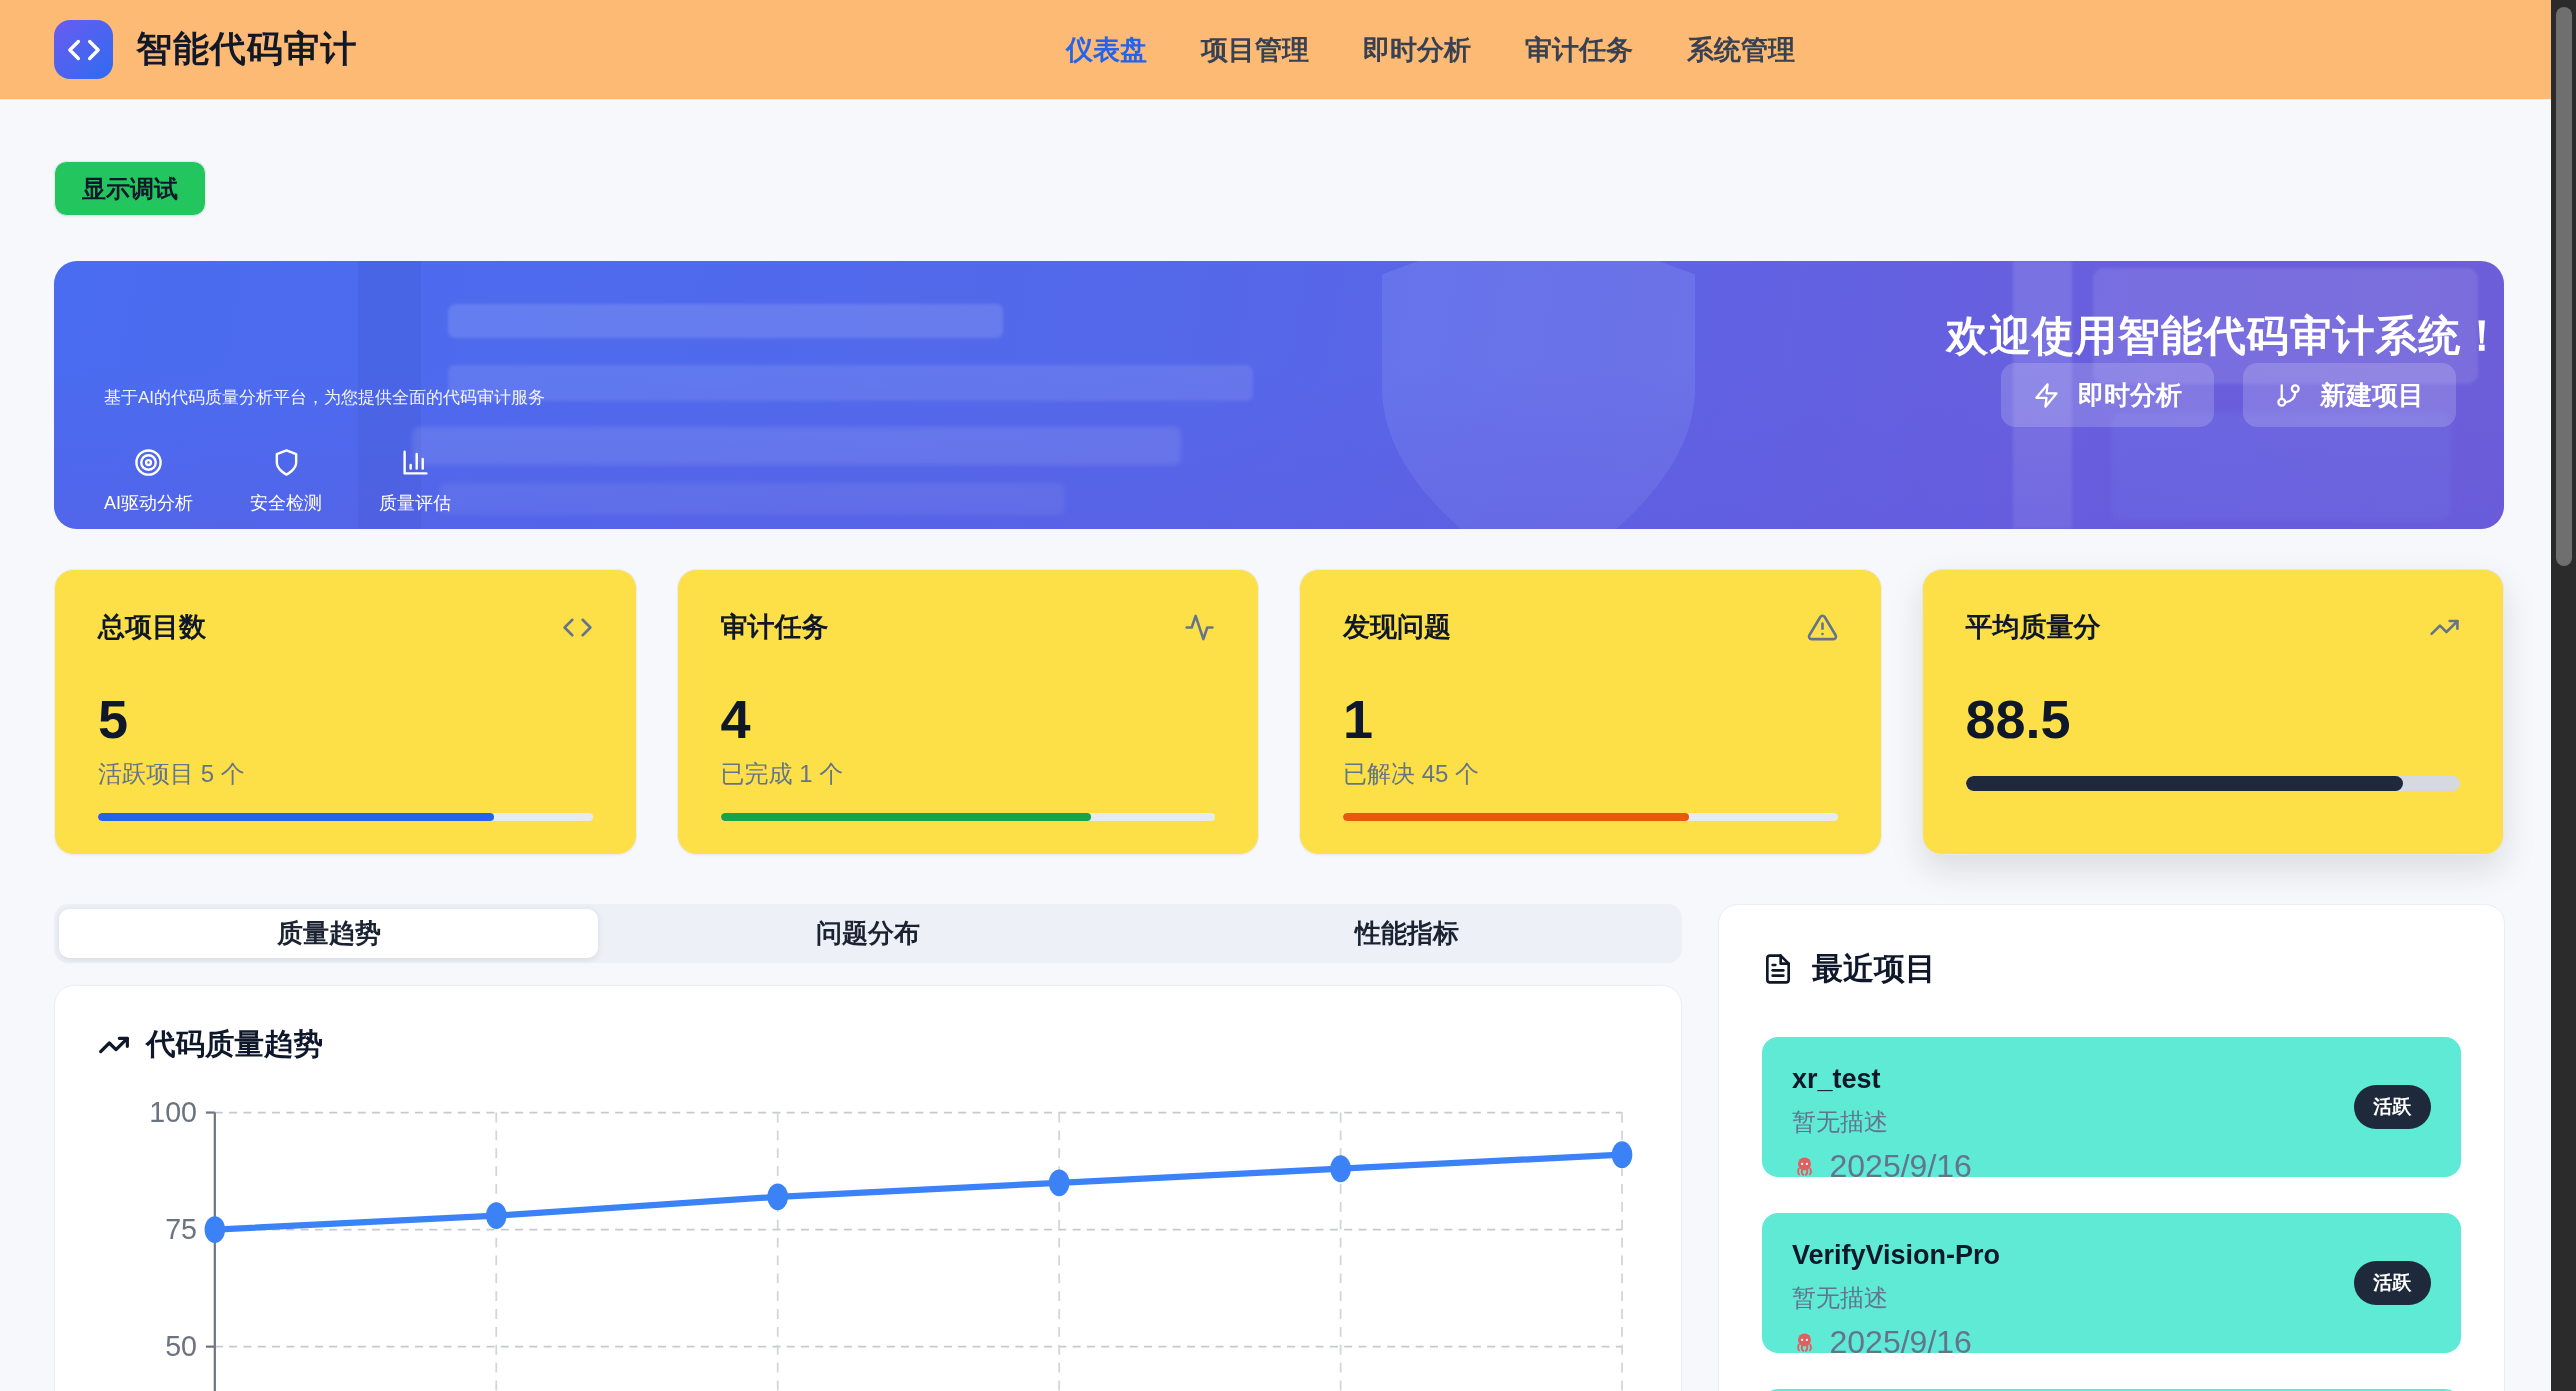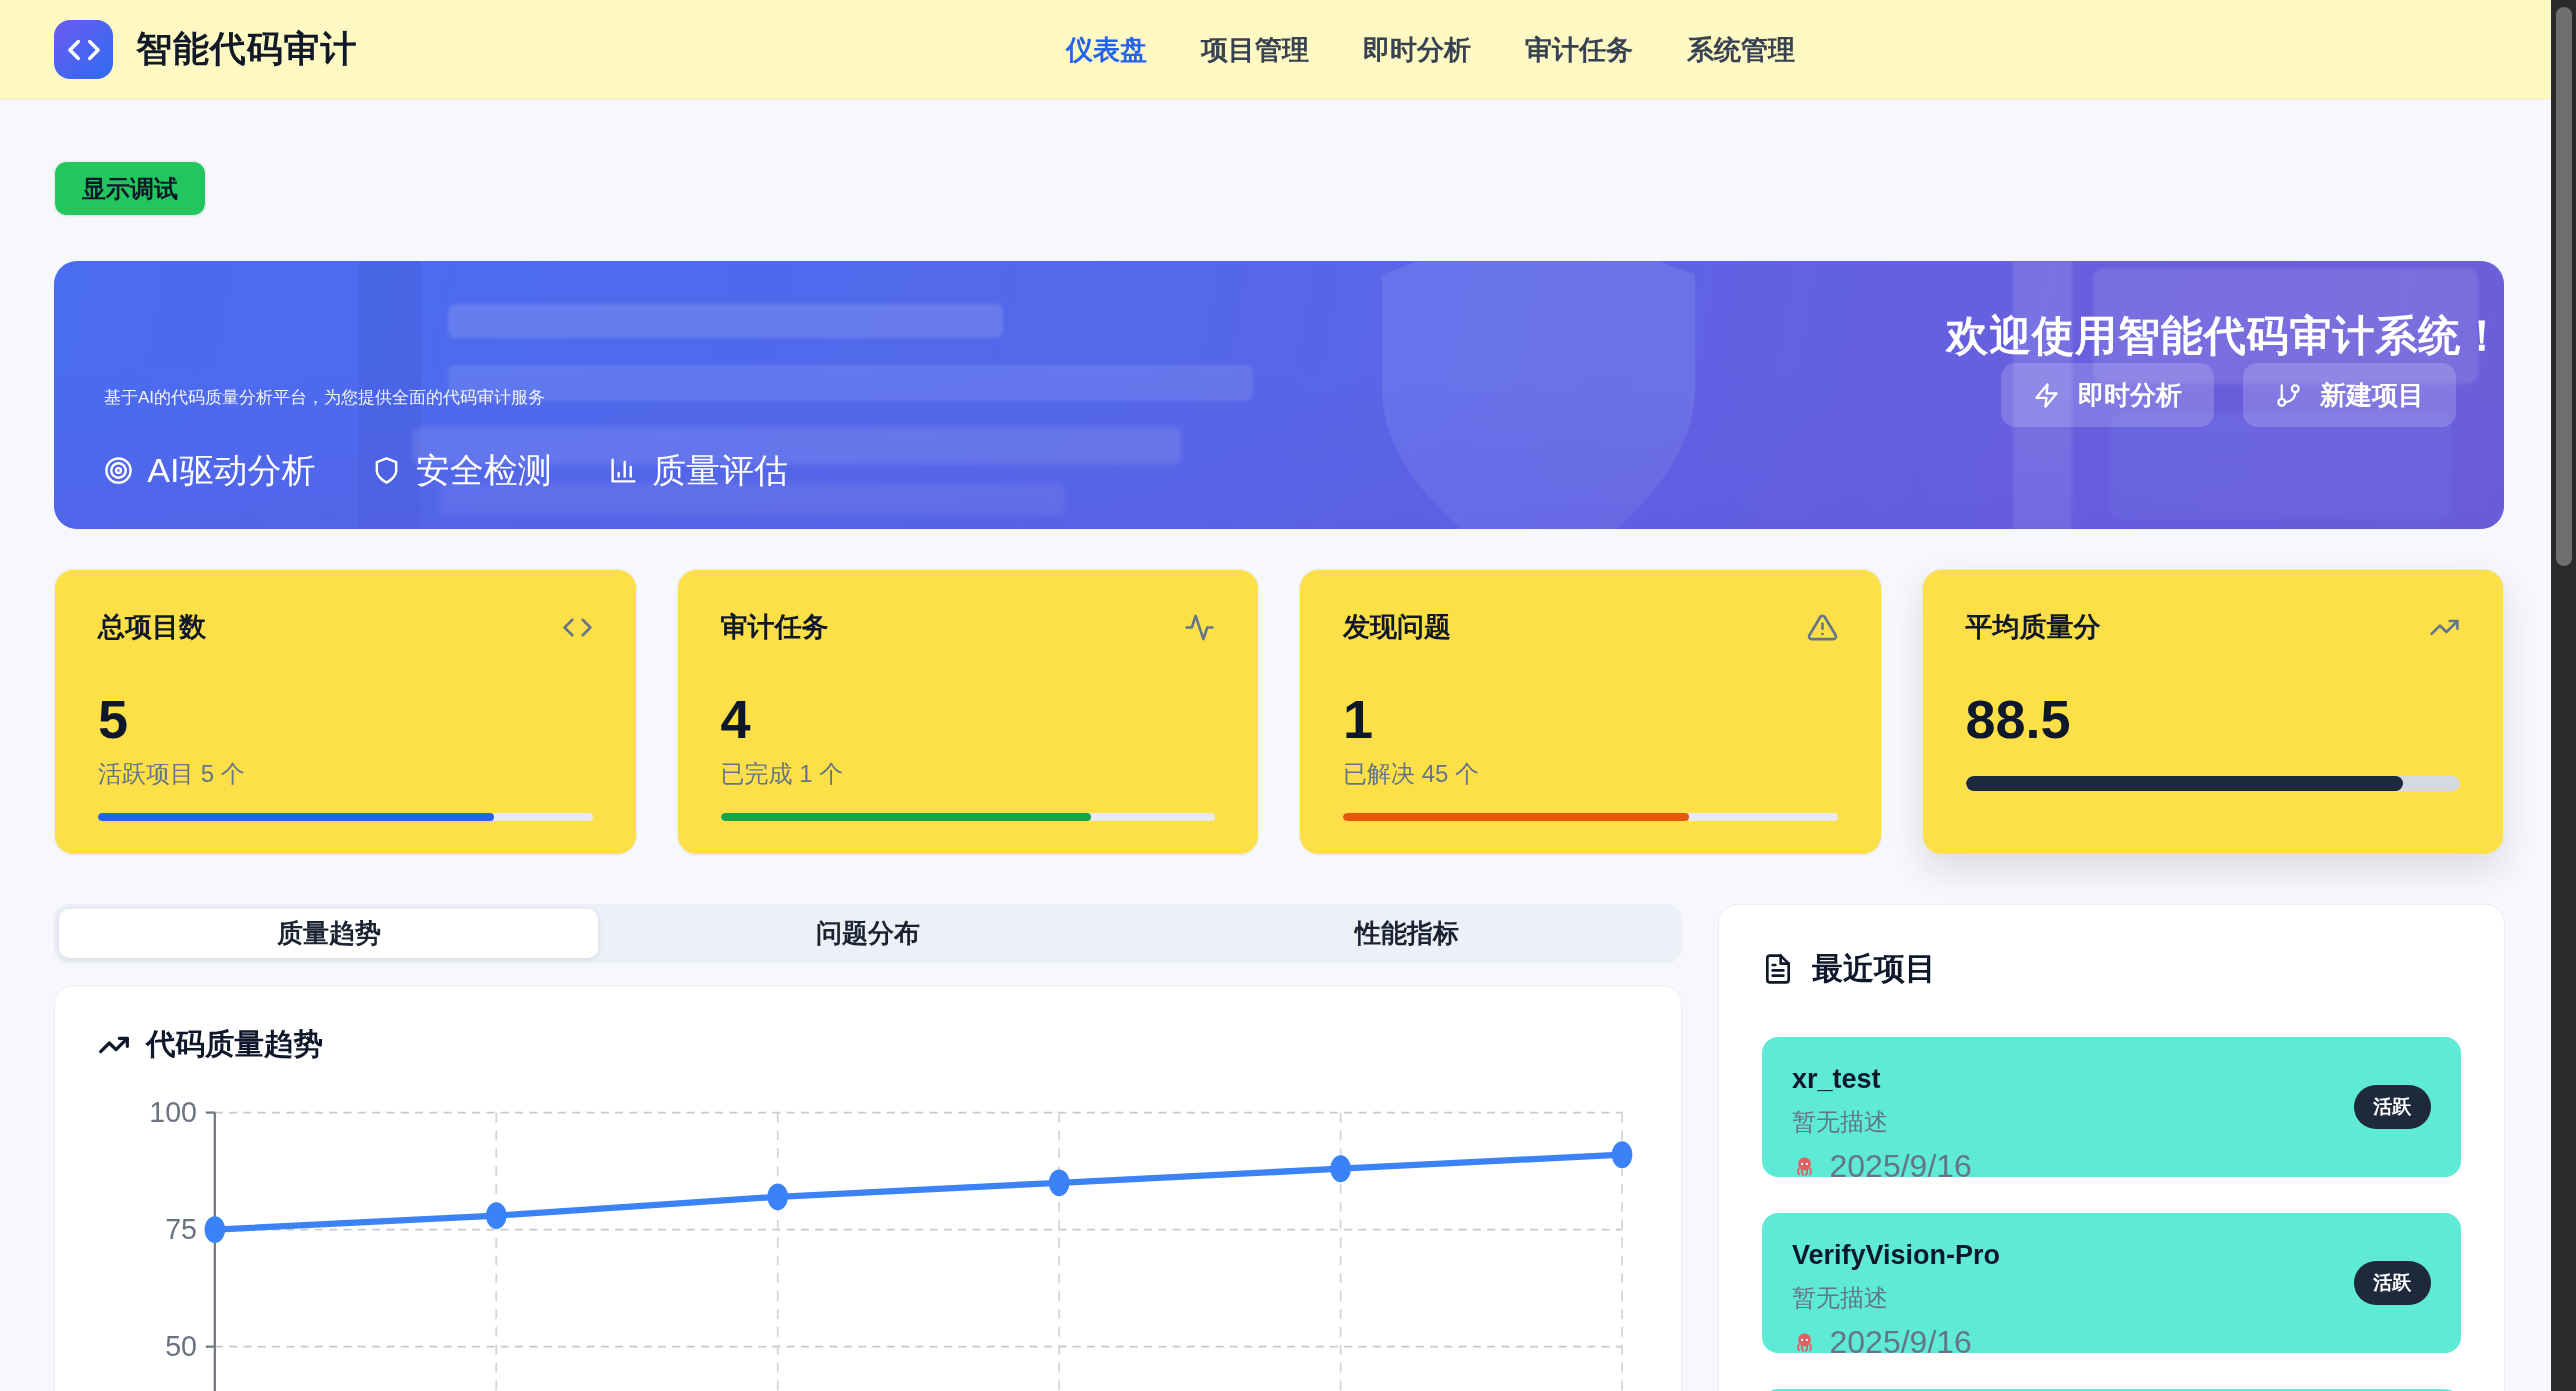--- a/index.html
+++ b/index.html
@@ -7,21 +7,21 @@
   body {
     width:2576px; height:1392px; overflow:hidden;
     background:#f7f8fb;
     font-family:"Liberation Sans","DejaVu Sans",sans-serif;
     color:#0f172a;
   }
   svg { display:block; }
 
   
   .topnav {
-    height:100px; background:#fef9c3; border-bottom:0.9px solid #ebedf1;
+    height:100px; background:#fdba74; border-bottom:0.9px solid #ebedf1;
     display:flex; align-items:center; padding:0 54px; position:relative;
   }
   .logo {
     width:59px; height:59px; border-radius:16px;
     background:linear-gradient(135deg,#6a5cf0 0%,#2f6bf0 100%);
     display:flex; align-items:center; justify-content:center; margin-right:23px;
     flex:0 0 auto;
   }
   .brand { font-size:36px; font-weight:700; color:#111827; letter-spacing:0.9px; }
   .navmenu { position:absolute; left:1066px; top:0; height:100px; display:flex; align-items:center; gap:54px; }
@@ -45,21 +45,21 @@
   }
   .hero .decor { position:absolute; z-index:1; }
   .hero-overlay {
     position:absolute; inset:0; z-index:1;
     background:linear-gradient(180deg, rgba(80,105,235,0.0) 40%, rgba(96,86,220,0.30) 100%);
   }
   .hero-content { position:relative; z-index:2; padding:47px 0 0 50px; }
   .hero-title { margin:0; font-size:42px; font-weight:700; color:#ffffff; letter-spacing:0.9px;text-align:right; }
   .hero-sub { margin:21.5px 0 0 0; font-size:17px; font-weight:400; color:rgba(255,255,255,.93); }
   .hero-features { display:flex; gap:57px; margin-top:39px; }
-  .hero-feature { display:flex; align-items:center; gap:14.3px; color:#ffffff; font-size:34px; }
+  .hero-feature { display:flex; align-items:center; gap:14.3px; color:#ffffff; font-size:18px;flex-direction:column; }
   .hero-feature svg { width:29px; height:29px; stroke:#fff; }
   .hero-buttons { position:absolute; right:48px; top:102px; display:flex; gap:29px; z-index:3; }
   .hero-btn {
     display:flex; align-items:center; gap:18px; height:64px; padding:0 32px;
     border-radius:14.3px; background:rgba(255,255,255,.17); color:#fff;
     font-size:26px; font-weight:600; cursor:pointer; border:none;
     font-family:inherit;
   }
   .hero-btn svg { width:27px; height:27px; stroke:#fff; }
 

